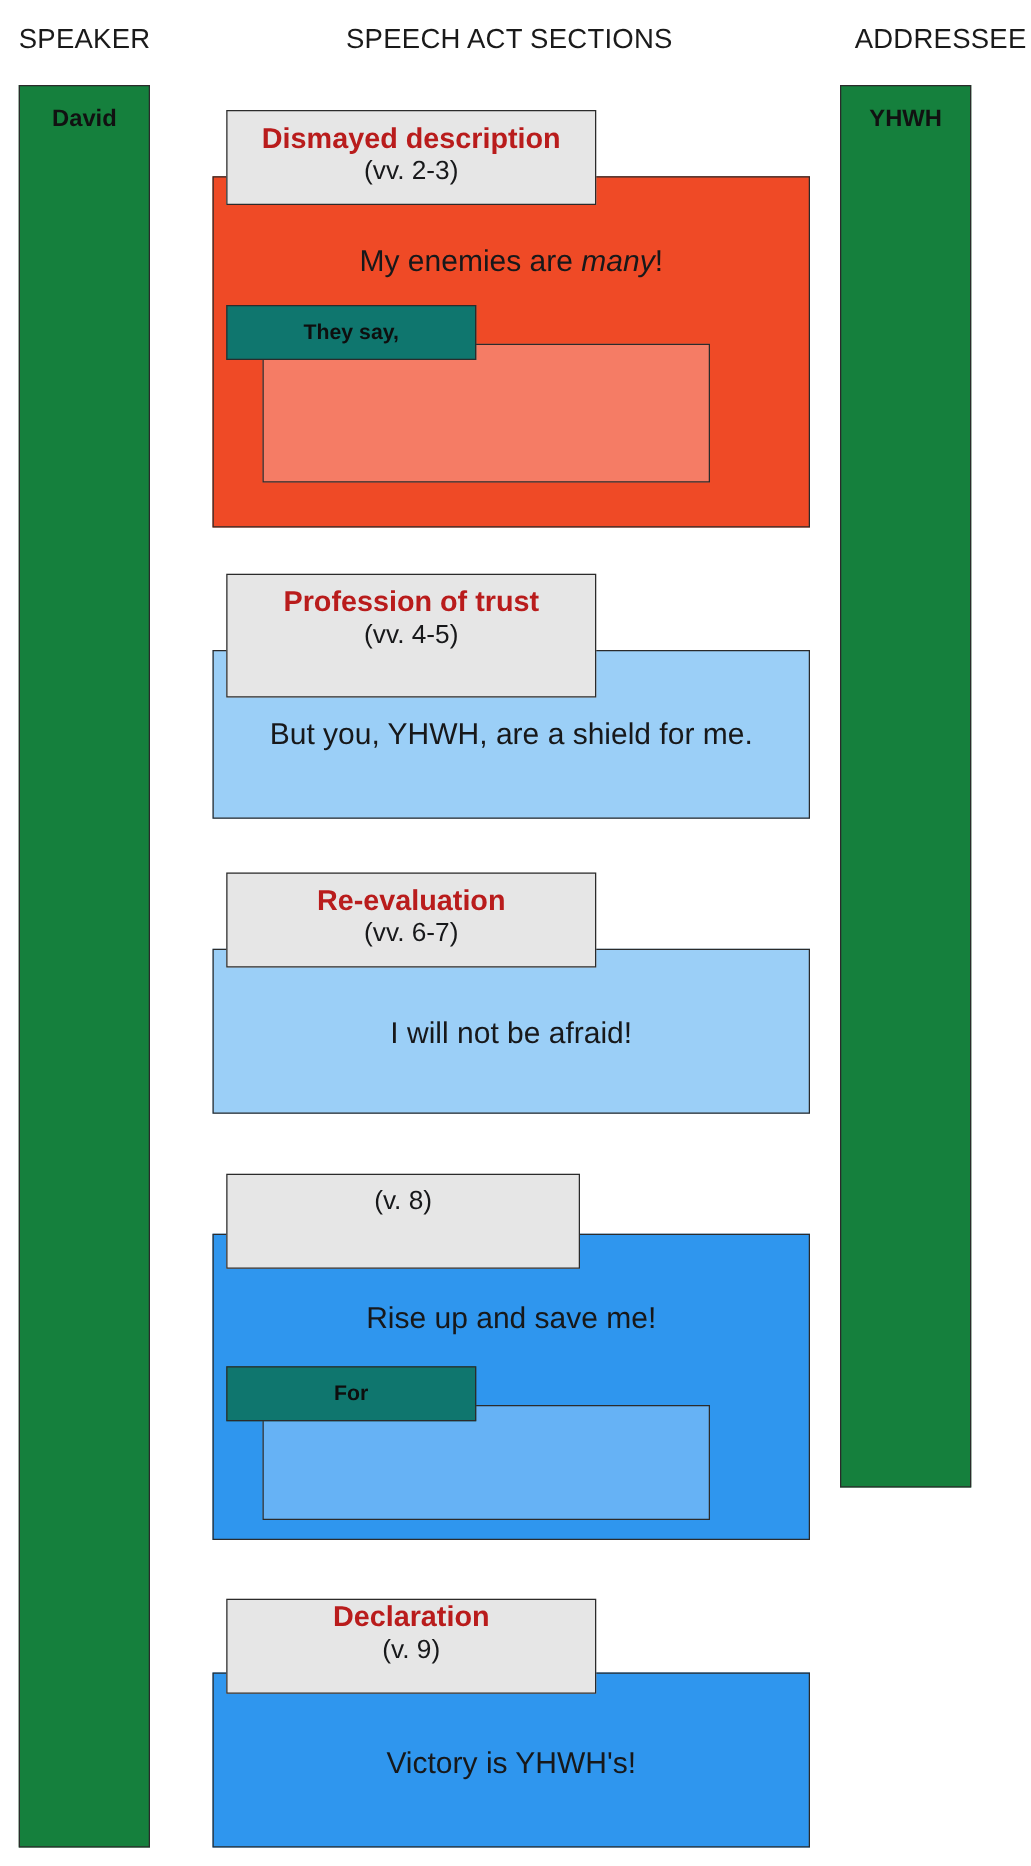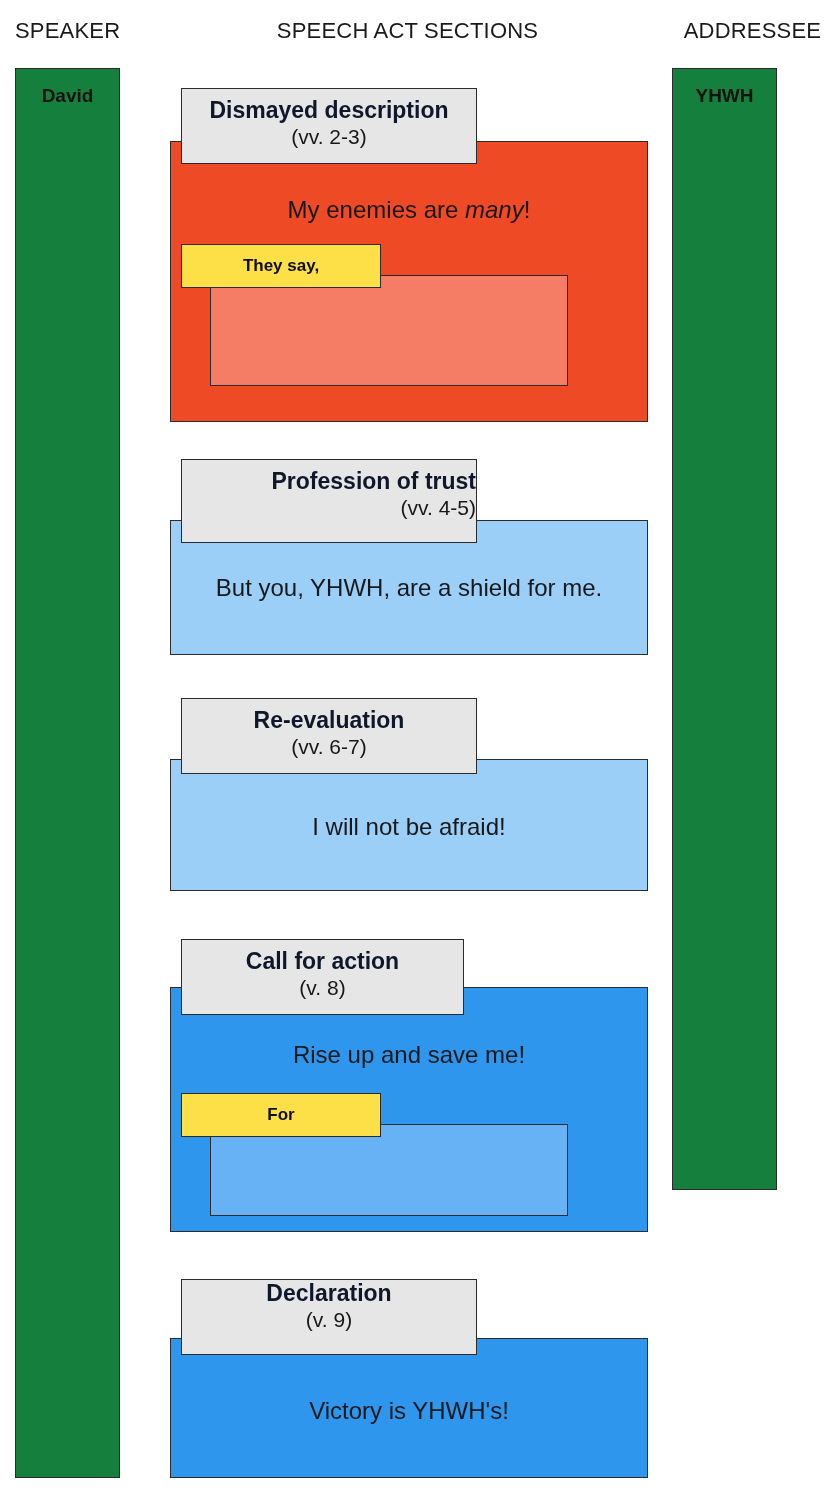--- a/index.html
+++ b/index.html
@@ -78,21 +78,21 @@
     box-sizing: border-box;
     background: #e6e6e6;
     border: 1.5px solid #2b2b2b;
     text-align: center;
     z-index: 5;
   }
   .label-title {
     display: block;
     font-weight: bold;
     font-size: 23px;
-    color: #0f172a;
+    color: #b91c1c;
     line-height: 1.18;
   }
   .label-verse {
     display: block;
     font-size: 21px;
     color: #17181a;
     line-height: 1.2;
   }
 
   
@@ -109,21 +109,21 @@
     text-align: center;
     font-size: 20px;
     color: #17181a;
     line-height: 1.25;
     padding: 0 12px;
     box-sizing: border-box;
   }
   .sub-label-box {
     position: absolute;
     box-sizing: border-box;
-    background: #fde047;
+    background: #0f766e;
     border: 1.5px solid #2b2b2b;
     text-align: center;
     z-index: 6;
     display: flex;
     align-items: center;
     justify-content: center;
   }
   .sub-label-text {
     font-weight: bold;
     font-size: 17px;
@@ -167,21 +167,21 @@
     <span class="label-verse">(vv. 2-3)</span>
   </div>
 </div>
 
 <div class="section">
 
   <div class="body-box" style="left:170px; top:520px; width:478px; height:135px; background:#9BCFF7;">
   </div>
   <div class="body-text" style="left:170px; top:573px; width:478px;">But you, YHWH, are a shield for me.</div>
 
-  <div class="label-box" style="left:181px; top:459px; width:296px; height:84px; padding-top:8px;text-align:right;">
+  <div class="label-box" style="left:181px; top:459px; width:296px; height:99px; padding-top:8px;">
     <span class="label-title">Profession of trust</span>
     <span class="label-verse">(vv. 4-5)</span>
   </div>
 </div>
 
 <div class="section">
 
   <div class="body-box" style="left:170px; top:759px; width:478px; height:132px; background:#9BCFF7;">
   </div>
   <div class="body-text" style="left:170px; top:812px; width:478px;">I will not be afraid!</div>
@@ -199,21 +199,20 @@
   <div class="body-text" style="left:170px; top:1040px; width:478px;">Rise up and save me!</div>
 
   <div class="sub-box" style="left:210px; top:1124px; width:358px; height:92px; background:#66B2F5;">
   </div>
   <div class="sub-text" style="left:210px; top:1143px; width:358px;">You have always helped me in the past.</div>
   <div class="sub-label-box" style="left:181px; top:1093px; width:200px; height:44px;">
     <span class="sub-label-text">For</span>
   </div>
 
   <div class="label-box" style="left:181px; top:939px; width:283px; height:76px; padding-top:8px;">
-    <span class="label-title">Call for action</span>
     <span class="label-verse">(v. 8)</span>
   </div>
 </div>
 
 <div class="section">
 
   <div class="body-box" style="left:170px; top:1338px; width:478px; height:140px; background:#2F96EE;">
   </div>
   <div class="body-text" style="left:170px; top:1396px; width:478px;">Victory is YHWH's!</div>
 

